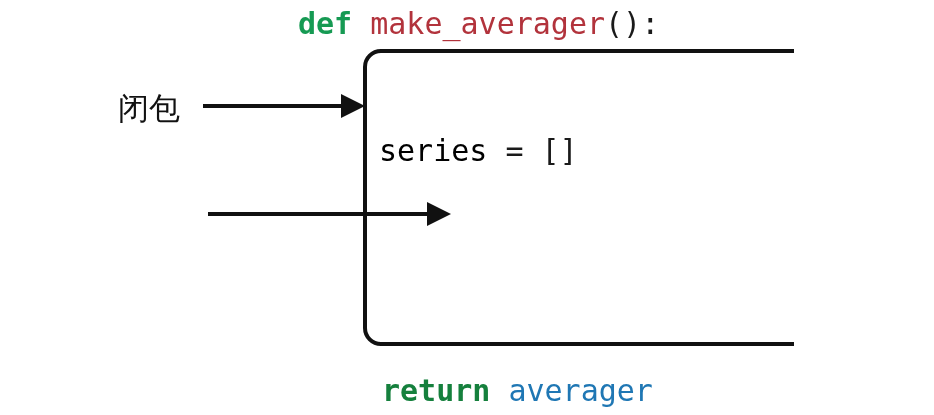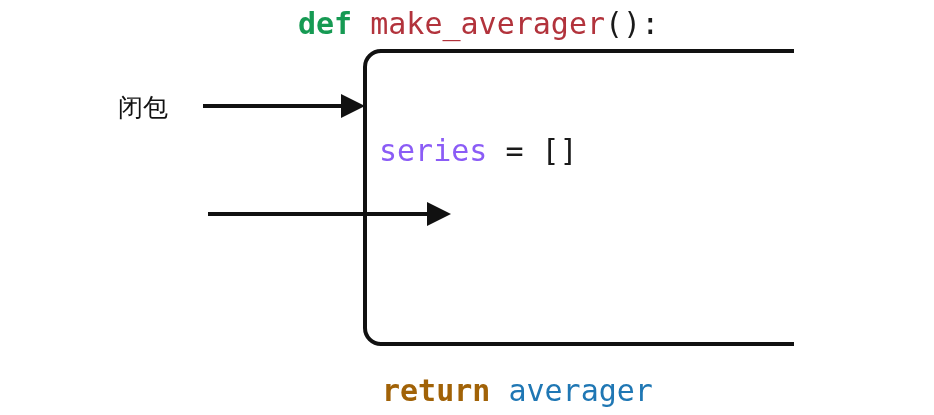--- a/index.html
+++ b/index.html
@@ -36,21 +36,21 @@
     top: 49px;
     width: 565px;
     height: 297px;
     border: 4px solid #111111;
     border-radius: 18px;
     background: transparent;
   }
   .cn-label {
     position: absolute;
     font-family: "DejaVu Sans", sans-serif;
-    font-size: 25px;
+    font-size: 31px;
     line-height: 40px;
     color: #111111;
     white-space: nowrap;
   }
   .label-closure { left: 118px; top: 88px; }
   .label-free   { left: 50px;  top: 196px; }
   .arrow-shaft {
     position: absolute;
     height: 4px;
     background: #111111;
@@ -74,29 +74,29 @@
 </head>
 <body>
 
 <div class="canvas">
 
   <div class="code header-line"><span style="color: rgb(22, 154, 83); font-weight: bold;">def</span><span style="color: rgb(26, 26, 26);"> </span><span style="color: rgb(178, 51, 60);">make_averager</span><span style="color: rgb(26, 26, 26);">():</span></div>
 
   <div class="closure-box"></div>
 
   <div class="code-block">
-    <div class="code-line"><span style="color: #8b5cf6;">series</span><span style="color: rgb(26, 26, 26);"> = []</span></div>
+    <div class="code-line"><span style="color: #000000;">series</span><span style="color: rgb(26, 26, 26);"> = []</span></div>
     <div class="code-line"></div>
     
     
     
   </div>
 
   <div class="cn-label label-closure">闭包</div>
   <div class="arrow-shaft shaft-closure"></div>
   <div class="arrow-head head-closure"></div>
 
   <div class="arrow-shaft shaft-free"></div>
   <div class="arrow-head head-free"></div>
 
-  <div class="code footer-line"><span style="color: #a16207; font-weight: bold;">return</span><span style="color: rgb(26, 26, 26);"> </span><span style="color: rgb(31, 119, 180);">averager</span></div>
+  <div class="code footer-line"><span style="color: #15803d; font-weight: bold;">return</span><span style="color: rgb(26, 26, 26);"> </span><span style="color: rgb(31, 119, 180);">averager</span></div>
 
 </div>
 
 </body></html>

